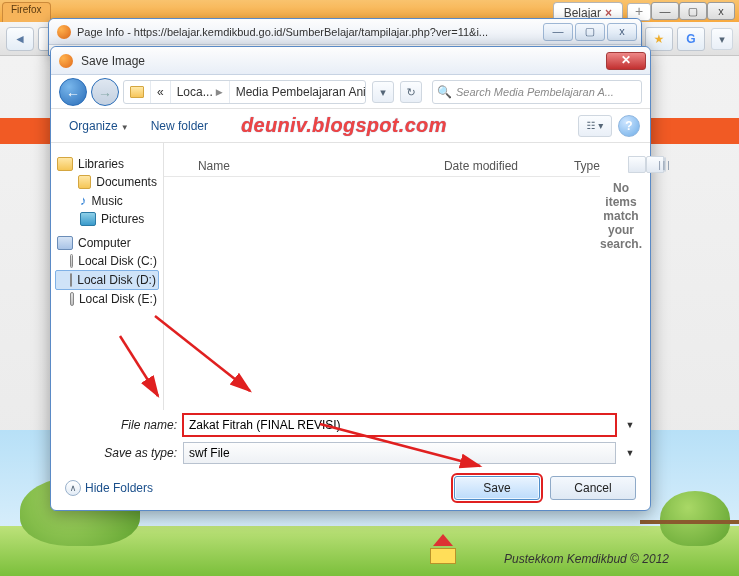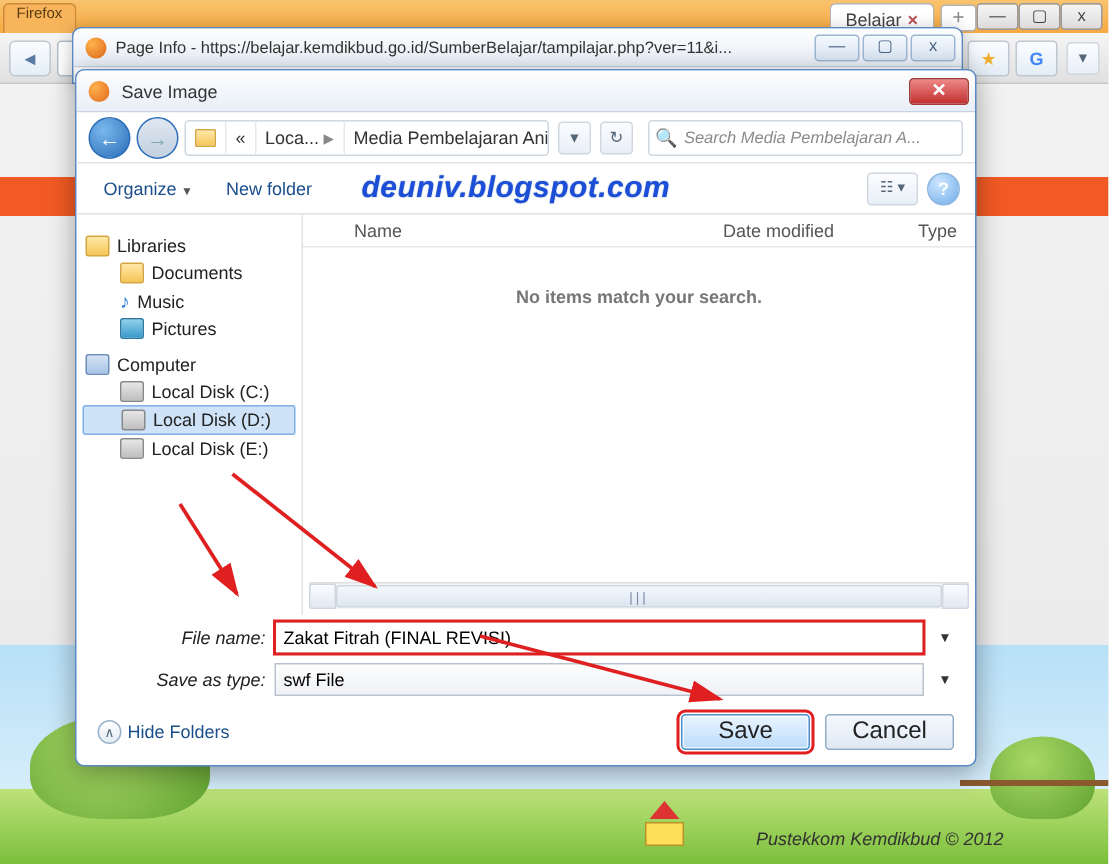--- a/index.html
+++ b/index.html
@@ -47,36 +47,36 @@
   .folder-ico{ width:14px; height:12px; background:linear-gradient(#ffe9a8,#f7c65b); border:1px solid #d4a640; border-radius:1px; display:inline-block;}
   .crumb-end { flex:1; }
   .mini-btn { width:22px; height:22px; border:1px solid #cfd7e0; border-radius:3px; background:linear-gradient(#fbfdff,#e9eff7); text-align:center; line-height:20px; color:#567; font-size:11px; margin-left:2px;}
   .search-box { width:210px; height:24px; border:1px solid #cfd7e0; border-radius:3px; background:#fff; display:flex; align-items:center; padding:0 4px; gap:4px; margin-left:6px;}
   .search-ico { color:#7a8aa0; font-size:12px;}
   .search-ph { color:#8a8a8a; font-style:italic; font-size:11px; white-space:nowrap; overflow:hidden; text-overflow:ellipsis;}
 
   .tool-row { height:34px; border-bottom:1px solid #e2e2e2; display:flex; align-items:center; padding:0 10px; gap:6px; position:relative;}
   .tool-link { color:#1a4f8b; font-size:12px; padding:2px 8px; }
   .tool-link .arr { font-size:8px; color:#555; margin-left:3px;}
-  .watermark { position:absolute; left:190px; top:5px; font-size:20px; font-weight:bold; font-style:italic; color:#1d4ed8; text-shadow:0 0 1px #6a8dc0; letter-spacing:0.3px; pointer-events:none;}
+  .watermark { position:absolute; left:190px; top:5px; font-size:20px; font-weight:bold; font-style:italic; color:#ef4444; text-shadow:0 0 1px #6a8dc0; letter-spacing:0.3px; pointer-events:none;}
   .spacer{flex:1;}
   .view-btn { width:34px; height:22px; border:1px solid #cfd7e0; border-radius:3px; background:linear-gradient(#fbfdff,#e9eff7); text-align:center; line-height:20px; font-size:10px; color:#567;}
   .help-btn { width:22px; height:22px; border-radius:50%; border:1px solid #8fb6e0; background:radial-gradient(circle at 35% 30%,#cde5ff,#6faee8); color:#fff; text-align:center; line-height:20px; font-weight:bold;}
 
   .body-row { flex:1; display:flex; min-height:0;}
   .tree { width:151px; border-right:1px solid #e2e2e2; padding:6px 4px; overflow:hidden;}
   .tree-item { display:flex; align-items:center; gap:5px; padding:2px 2px 2px 8px; font-size:12px; color:#222; white-space:nowrap;}
   .tree-item.header { font-weight:normal; padding-left:2px; margin-top:6px;}
   .tree-item.sel { background:#cfe3f8; border:1px solid #7fb1e6; border-radius:2px;}
   .ico { width:16px; height:14px; display:inline-block; }
   .ico-lib{ background:linear-gradient(#ffe7a6,#f5c657); border:1px solid #d4a640; border-radius:2px;}
   .ico-drive{ background:linear-gradient(#e6e6e6,#bfbfbf); border:1px solid #888; border-radius:2px;}
   .ico-pc{ background:linear-gradient(#d6e4f5,#a8c3e6); border:1px solid #6b8db8; border-radius:2px;}
 
-  .filepane { flex:1; display:flex; flex-direction:column;}
+  .filepane { flex:1; display:flex; flex-direction:row;margin-top:12px;}
   .cols { height:22px; border-bottom:1px solid #e7e7e7; display:flex; align-items:center; color:#555; font-size:12px;}
   .col-name{ width:280px; padding-left:34px;}
   .col-date{ width:130px;}
   .col-type{ flex:1;}
   .empty-msg { flex:1; text-align:center; color:#777; font-size:12px; padding-top:26px;font-weight:bold;}
   .hscroll { height:18px; border-top:1px solid #e0e0e0; background:#f5f5f5; position:relative; margin:0 4px 4px 4px;}
   .hscroll::before,.hscroll::after{content:'';position:absolute;top:0;bottom:0;width:16px;background:linear-gradient(#fbfdff,#e2e9f2);border:1px solid #cfd7e0;}
   .hscroll::before{left:0;border-radius:2px 0 0 2px;}
   .hscroll::after{right:0;border-radius:0 2px 2px 0;}
   .hscroll .thumb{position:absolute;top:1px;bottom:1px;left:18px;right:18px;border:1px solid #cfd7e0;background:linear-gradient(#f3f7fc,#dde7f2);border-radius:2px; display:flex; align-items:center; justify-content:center; color:#7a8aa0; letter-spacing:2px; font-size:9px;}
@@ -85,21 +85,21 @@
   .form-lbl { width:114px; text-align:right; font-size:12px; color:#222;font-style:italic;}
   .text-field { flex:1; height:22px; border:1px solid #b8c2cf; background:#fff; padding:0 5px; font-size:12px; display:flex; align-items:center; }
   .text-field.hl{ outline:2px solid #e02020; outline-offset:-1px;}
   .combo { flex:1; height:22px; border:1px solid #b8c2cf; background:linear-gradient(#fdfdfd,#eef1f5); padding:0 5px; font-size:12px; display:flex; align-items:center;}
   .combo-arr { width:16px; text-align:center; color:#333; font-size:9px;}
 
   .bottom-row { height:44px; display:flex; align-items:center; padding:0 14px; gap:10px;}
   .hidef { display:flex; align-items:center; gap:4px; color:#1a4f8b; font-size:12px;}
   .chev-circ{ width:16px;height:16px;border:1px solid #9ab2cc;border-radius:50%;background:linear-gradient(#fff,#e3ecf6); text-align:center; line-height:14px; font-size:9px; color:#567;}
   .bot-spacer{flex:1;}
-  .btn { width:86px; height:24px; border:1px solid #8faac8; border-radius:3px; background:linear-gradient(#f4f8fd,#dfe9f4); text-align:center; line-height:22px; font-size:16px; color:#222;}
+  .btn { width:86px; height:24px; border:1px solid #8faac8; border-radius:3px; background:linear-gradient(#f4f8fd,#dfe9f4); text-align:center; line-height:22px; font-size:12px; color:#222;}
   .btn.primary { background:linear-gradient(#eaf4ff,#bcdcfb); border-color:#4f8eca; box-shadow:inset 0 0 0 1px rgba(255,255,255,.7);}
   .btn.hl{ outline:2px solid #e02020; outline-offset:1px;}
 
   
   svg.arrows{ position:absolute; top:46px; left:50px; width:601px; height:465px; pointer-events:none;}
 
   
   .scenery{ position:absolute; left:0; right:0; bottom:0; top:430px; background:linear-gradient(#b7e0f7,#e6f4fd); overflow:hidden;}
   .grass{ position:absolute; bottom:0; left:0; right:0; height:50px; background:linear-gradient(#bde27a,#7bbf3b);}
   .bush{ position:absolute; bottom:30px; border-radius:50% 50% 40% 40%; background:radial-gradient(circle at 40% 30%,#a9d866,#5fa22f);}

